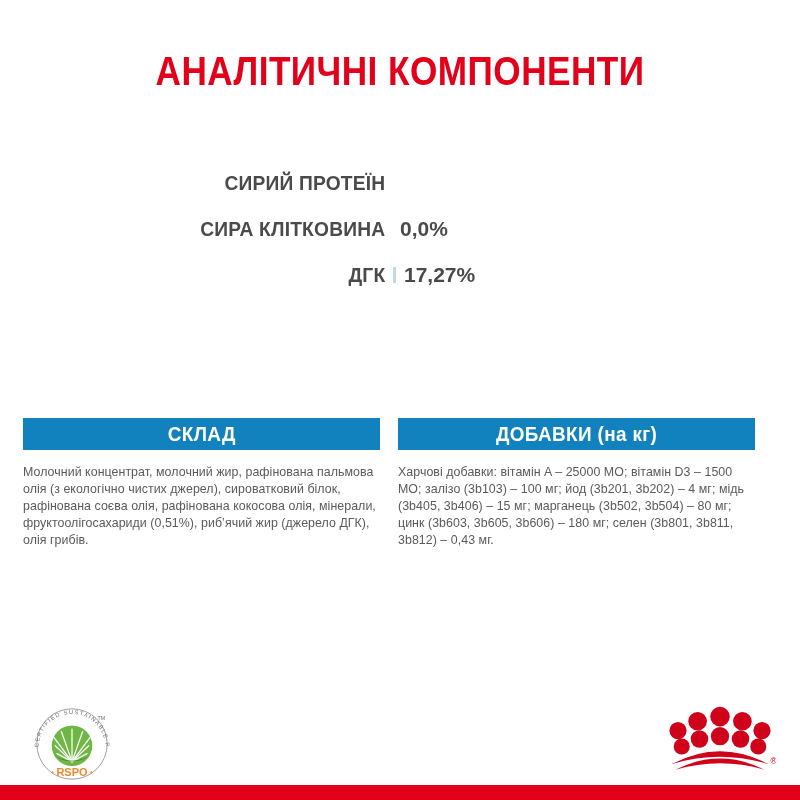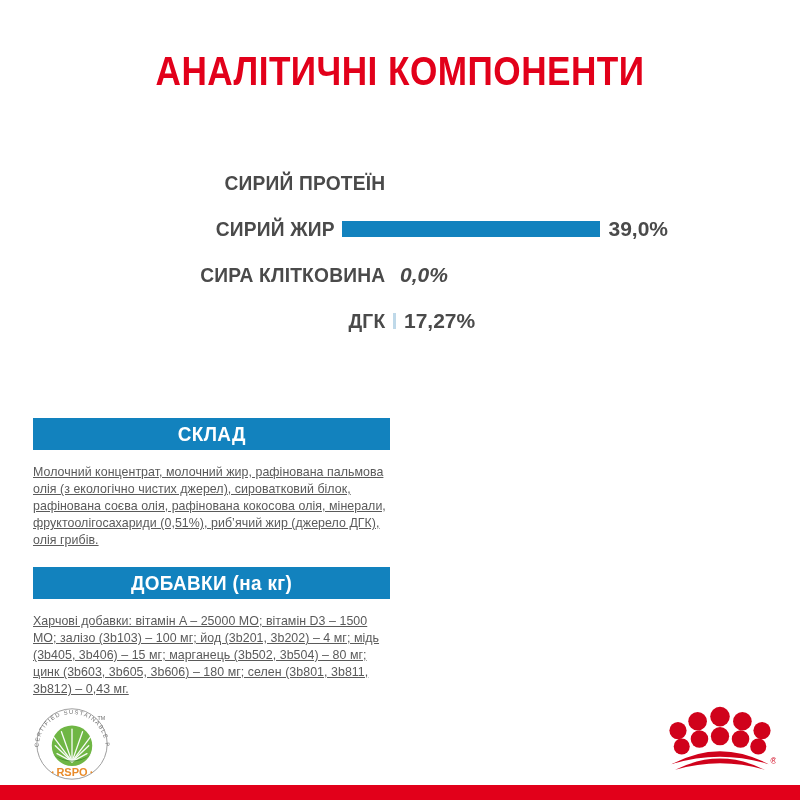--- a/index.html
+++ b/index.html
@@ -79,32 +79,30 @@
   }
   .row-value {
     color: #4A4A4A;
     font-weight: 700;
     font-size: 21px;
     margin-left: 8px;
     white-space: nowrap;
   }
   .row-value.nobar {
     margin-left: 7px;
-    font-style: italic;
   }
 
   
   #sections {
     position: absolute;
     top: 418px;
-    left: 33px;
+    left: 23px;
     width: 737px;
     display: flex;
     gap: 18px;
-    flex-direction: column;
   }
   .section-col {
     width: 357px;
   }
   .section-head {
     background: #1282BE;
     height: 32px;
     display: flex;
     align-items: center;
     justify-content: center;
@@ -116,21 +114,20 @@
     letter-spacing: 0.4px;
     transform: scaleX(0.9);
     white-space: nowrap;
   }
   .section-body {
     margin-top: 14px;
     color: #5A5A5A;
     font-size: 12.4px;
     line-height: 17px;
     letter-spacing: 0.05px;
-    text-decoration: underline;
   }
 
   
   #rspo-logo {
     position: absolute;
     left: 28px;
     top: 700px;
     width: 88px;
     height: 88px;
   }
@@ -154,27 +151,20 @@
 <body>
 
 <div id="page-title">АНАЛІТИЧНІ КОМПОНЕНТИ</div>
 
 <div id="analytical-chart">
 
   <div class="chart-row">
     <div class="row-label">СИРИЙ ПРОТЕЇН</div>
   </div>
 
-  <div class="chart-row">
-    <div class="row-label">СИРИЙ ЖИР</div>
-    <div class="row-bar-area">
-      <div class="bar" style="width:258px"></div>
-      <div class="row-value">39,0%</div>
-    </div>
-  </div>
 
   <div class="chart-row">
     <div class="row-label">СИРА КЛІТКОВИНА</div>
     <div class="row-bar-area">
       <div class="bar zero"></div>
       <div class="row-value nobar">0,0%</div>
     </div>
   </div>
 
 

